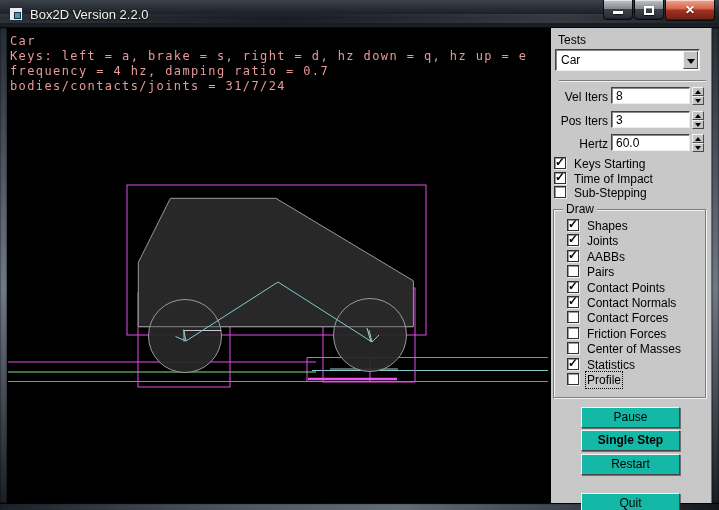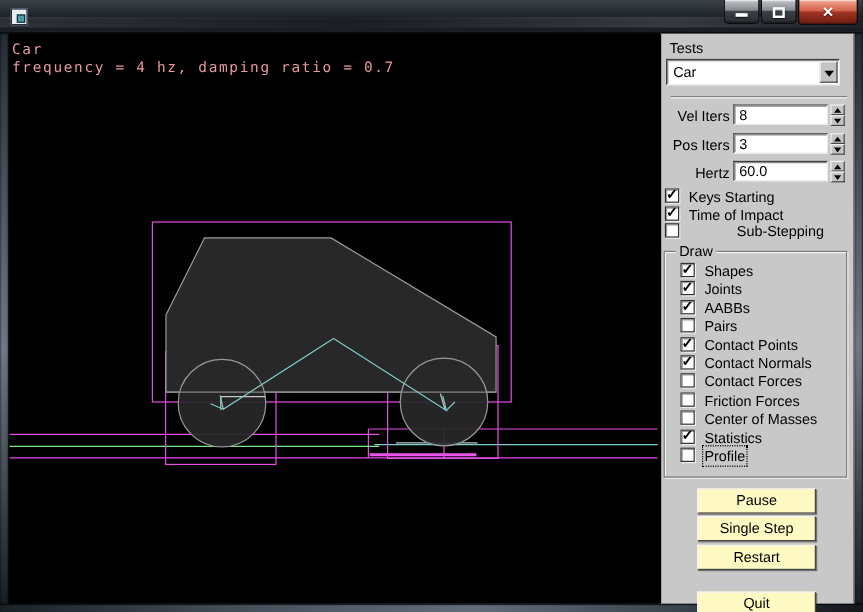--- a/index.html
+++ b/index.html
@@ -70,34 +70,35 @@
   .spin .down::after{top:2px;border-top:4px solid #000;}
   .cb-row{position:absolute;height:13px;width:160px;}
   .cb-box{position:absolute;top:0;width:12px;height:12px;background:#fff;
     border:1px solid #303030;box-shadow:inset 1px 1px 0 #9a9a9a, 1px 1px 0 #efefef;}
   .cb-check{position:absolute;left:0px;top:-3px;font-size:12px;font-weight:bold;color:#000;}
   .cb-lab{position:absolute;top:0;font-size:12px;white-space:nowrap;}
   .cb-lab.focused{outline:1px dotted #000;outline-offset:1px;}
   .groupbox{position:absolute;left:2px;top:181px;width:153px;height:189px;
     border:1px solid #7d7d7d;box-shadow:inset 1px 1px 0 #f2f2f2, 1px 1px 0 #f2f2f2;}
   .group-label{position:absolute;left:12px;top:174px;background:#c8c8c8;padding:0 3px;font-size:12px;}
-  .action-btn{position:absolute;left:30px;width:99px;height:21px;background:#fef9c3;
+  .action-btn{position:absolute;left:30px;width:99px;height:21px;background:#14b8a6;
     border:1px solid;border-color:#f4f4f4 #454545 #454545 #f4f4f4;box-shadow:1px 1px 0 rgba(40,40,40,0.55);
     font-size:12px;text-align:center;padding-top:2px;cursor:default;}
 </style>
 </head>
 <body>
 
 <div class="window">
 
   <div class="titlebar">
     <div class="titlebar-sheen"></div>
     <div class="app-icon">
         <div class="inner"></div>
       </div>
+    <div class="title-text">Box2D Version 2.2.0</div>
     <div class="winbtn" style="left:603px;width:30px;">
       <div class="glyph-min"></div>
     </div>
     <div class="winbtn" style="left:634px;width:30px;">
       <div class="glyph-max"></div>
     </div>
     <div class="winbtn close" style="left:665px;width:50px;height:21px;">
       <div class="glyph">✕</div>
     </div>
   </div>
@@ -146,21 +147,21 @@
           <line x1="367" y1="328" x2="371" y2="342"></line>
         </g>
 
         <g stroke="#80cccc" fill="none">
           <polyline points="278,282 186,341 183.5,329.5"></polyline>
           <line x1="186" y1="341" x2="175.5" y2="336.5"></line>
           <polyline points="278,282 372,342 369,330"></polyline>
           <line x1="372" y1="342" x2="379" y2="335"></line>
         </g>
       </svg>
-      <div class="stats" id="stats-host"><div class="stat-line">Car</div><div class="stat-line">frequency = 4 hz, damping ratio = 0.7</div></div>
+      <div class="stats" id="stats-host"><div class="stat-line">Car</div><div class="stat-line">Keys: left = a, brake = s, right = d, hz down = q, hz up = e</div><div class="stat-line">frequency = 4 hz, damping ratio = 0.7</div><div class="stat-line">bodies/contacts/joints = 31/7/24</div></div>
     </div>
 
     <div class="panel" id="panel">
       <div class="plabel" style="left:7px;top:5px;">Tests</div>
       <div class="dropdown">
         <div class="value">Car</div>
         <div class="dbtn"></div>
       </div>
       <div class="separator"></div>
       <div id="spinner-host">
@@ -197,21 +198,21 @@
             <span class="cb-lab" style="left: 23px;">Keys Starting</span>
           </div>
           <div class="cb-row" style="top: 143.5px;">
             <span class="cb-box" style="left: 3px;">
               <span class="cb-check">✓</span>
             </span>
             <span class="cb-lab" style="left: 23px;">Time of Impact</span>
           </div>
           <div class="cb-row" style="top: 157.7px;">
             <span class="cb-box" style="left: 3px;"></span>
-            <span class="cb-lab" style="left: 23px; margin-left: 40px;">Sub-Stepping</span>
+            <span class="cb-lab" style="left: 23px;">Sub-Stepping</span>
           </div>
         </div>
       <div class="groupbox"></div>
       <div class="group-label">Draw</div>
       <div id="draw-host">
           <div class="cb-row" style="top: 191px;">
             <span class="cb-box" style="left: 16px;">
               <span class="cb-check">✓</span>
             </span>
             <span class="cb-lab" style="left: 36px;">Shapes</span>
@@ -262,20 +263,20 @@
             </span>
             <span class="cb-lab" style="left: 36px;">Statistics</span>
           </div>
           <div class="cb-row" style="top: 345px; text-align: center;">
             <span class="cb-box" style="left: 16px;"></span>
             <span class="cb-lab focused" style="left: 36px;">Profile</span>
           </div>
         </div>
       <div id="button-host">
           <div class="action-btn" style="top: 379px;">Pause</div>
-          <div class="action-btn" style="top: 402.3px;">Single Step</div>
+          <div class="action-btn" style="top: 402.3px; font-weight: bold;">Single Step</div>
           <div class="action-btn" style="top: 425.6px;">Restart</div>
           <div class="action-btn" style="top: 465px;">Quit</div>
         </div>
     </div>
 
   </div>
 </div>
 
 </body></html>

